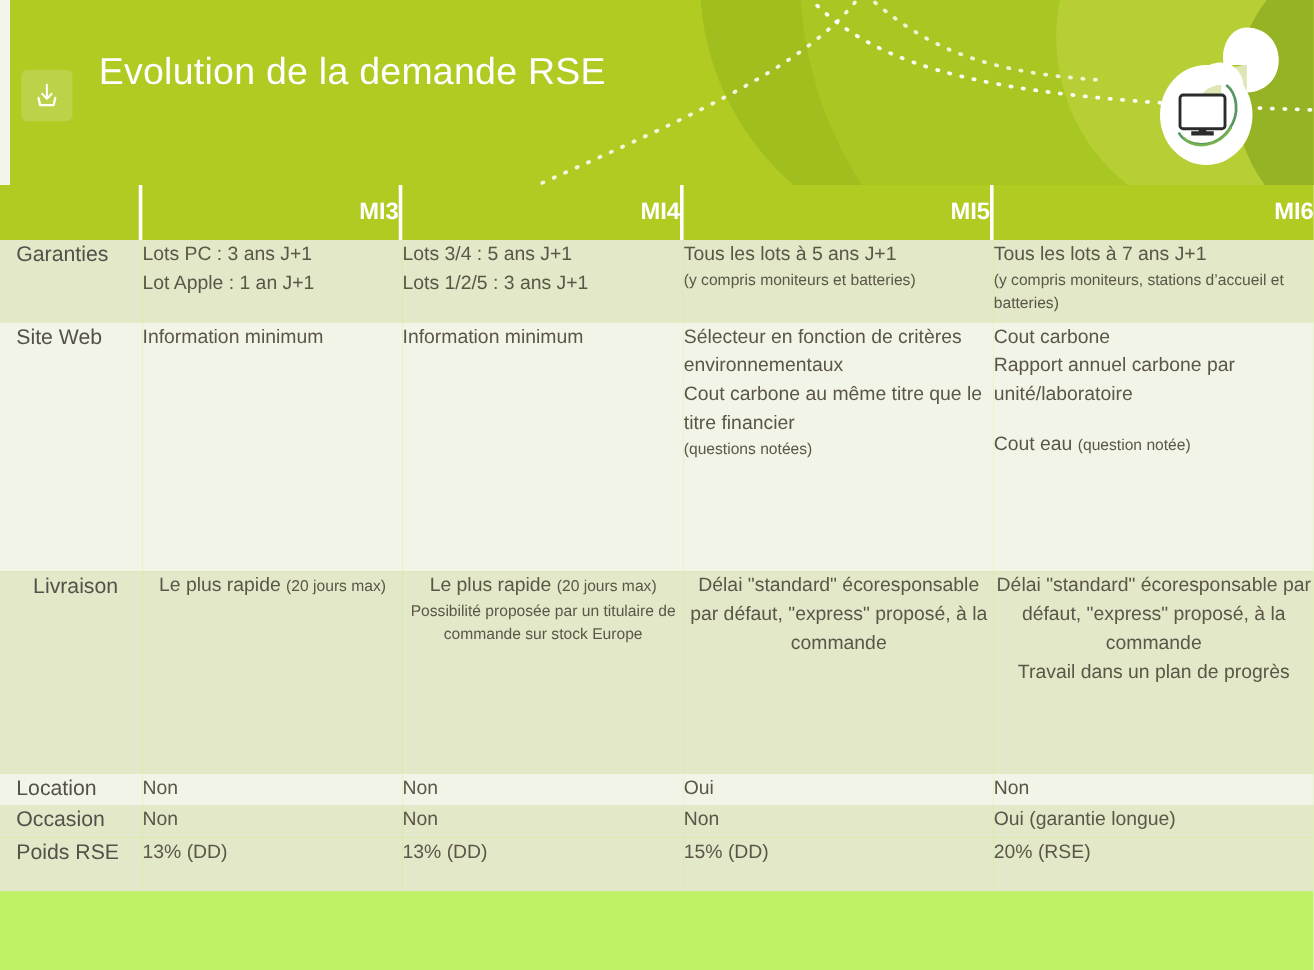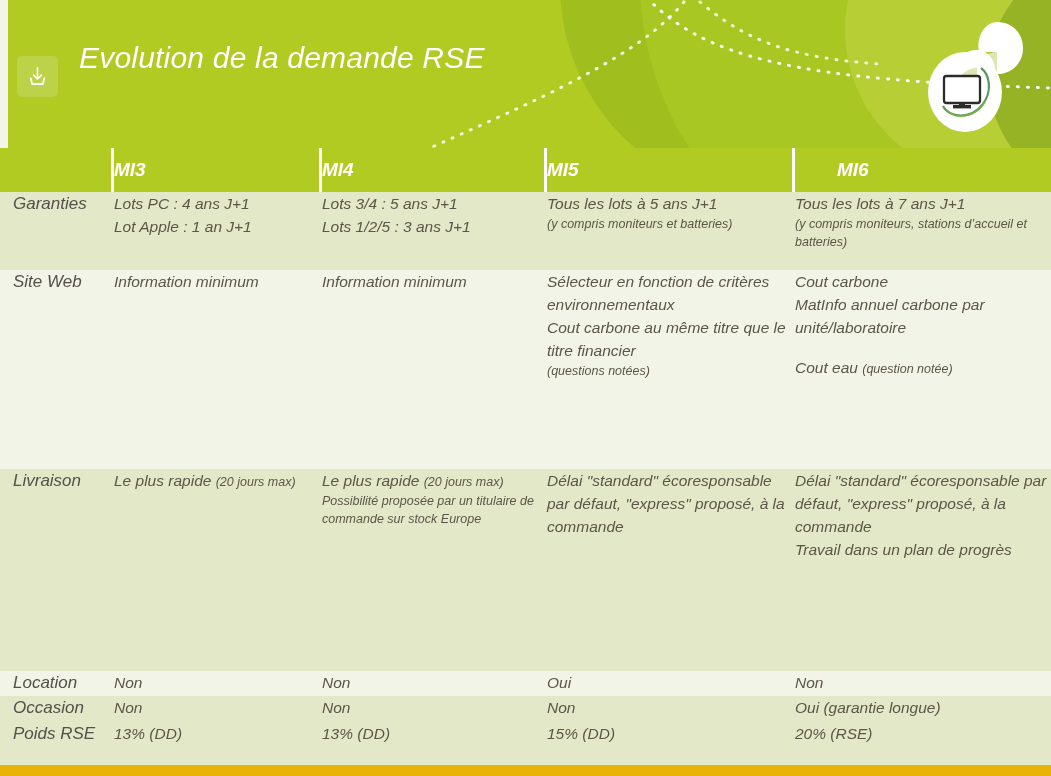--- a/index.html
+++ b/index.html
@@ -7,22 +7,21 @@
     margin: 0; padding: 0;
     width: 1051px; height: 776px;
     overflow: hidden;
     background: #ffffff;
     font-family: "Liberation Sans", sans-serif;
   }
   #page {
     position: relative;
     width: 1051px;
     height: 776px;
-    background: #eab308;
-    font-style: italic;
+    background: #bef264;
   }
 
   
   .banner {
     position: absolute;
     left: 0; top: 0;
     width: 1051px;
     height: 148px;
     background: #b2cb22;
     overflow: hidden;
@@ -127,21 +126,21 @@
   .col-mi5   { width: 248px; }
   .col-mi6   { width: 256px; }
 
   
   .hdr-row th {
     height: 44px;
     background: #b2cb22;
     color: #ffffff;
     font-size: 19px;
     font-weight: bold;
-    text-align: left;
+    text-align: right;
     vertical-align: middle;
     border-right: 3px solid #ffffff;
   }
   .hdr-row th.hdr-blank {
     border-right: 3px solid #ffffff;
   }
   .hdr-row th:last-child { border-right: 0; padding-left: 42px; }
 
   
   .cell {
@@ -165,23 +164,23 @@
 
   .cell .sm {
     font-size: 12.5px;
     line-height: 18px;
     color: #5c5648;
   }
   .cell .blk { display: block; }
   .cell .gap { display: block; height: 17px; }
 
   
-  .r-garanties td { height: 78px; }
+  .r-garanties td { height: 66px; }
   .r-siteweb   td { height: 199px; }
-  .r-livraison td { height: 202px; }
+  .r-livraison td { height: 162px; text-align: center; }
   .r-location  td { height: 25px; }
   .r-occasion  td { height: 26px; }
   .r-social    td { height: 62px; }
   .r-poids     td { height: 43px; }
 </style>
 </head>
 <body>
 
 <div id="page">
 
@@ -245,21 +244,21 @@
         <th>MI4</th>
         <th>MI5</th>
         <th>MI6</th>
       </tr>
     </thead>
     <tbody>
 
       <tr class="row-dark r-garanties">
         <td class="cell lbl">Garanties</td>
         <td class="cell">
-          <span class="blk">Lots PC : 4 ans J+1</span>
+          <span class="blk">Lots PC : 3 ans J+1</span>
           <span class="blk">Lot Apple : 1 an J+1</span>
         </td>
         <td class="cell">
           <span class="blk">Lots 3/4 : 5 ans J+1</span>
           <span class="blk">Lots 1/2/5 : 3 ans J+1</span>
         </td>
         <td class="cell">
           <span class="blk">Tous les lots à 5 ans J+1</span>
           <span class="blk sm">(y compris moniteurs et batteries)</span>
         </td>
@@ -277,21 +276,21 @@
         <td class="cell">
           <span class="blk">Information minimum</span>
         </td>
         <td class="cell">
           <span class="blk">Sélecteur en fonction de critères environnementaux</span>
           <span class="blk">Cout carbone au même titre que le titre financier</span>
           <span class="blk sm">(questions notées)</span>
         </td>
         <td class="cell">
           <span class="blk">Cout carbone</span>
-          <span class="blk">MatInfo annuel carbone par unité/laboratoire</span>
+          <span class="blk">Rapport annuel carbone par unité/laboratoire</span>
           <span class="gap"></span>
           <span>Cout eau </span><span class="sm">(question notée)</span>
         </td>
       </tr>
 
       <tr class="row-dark r-livraison">
         <td class="cell lbl">Livraison</td>
         <td class="cell">
           <span>Le plus rapide </span><span class="sm">(20 jours max)</span>
         </td>

